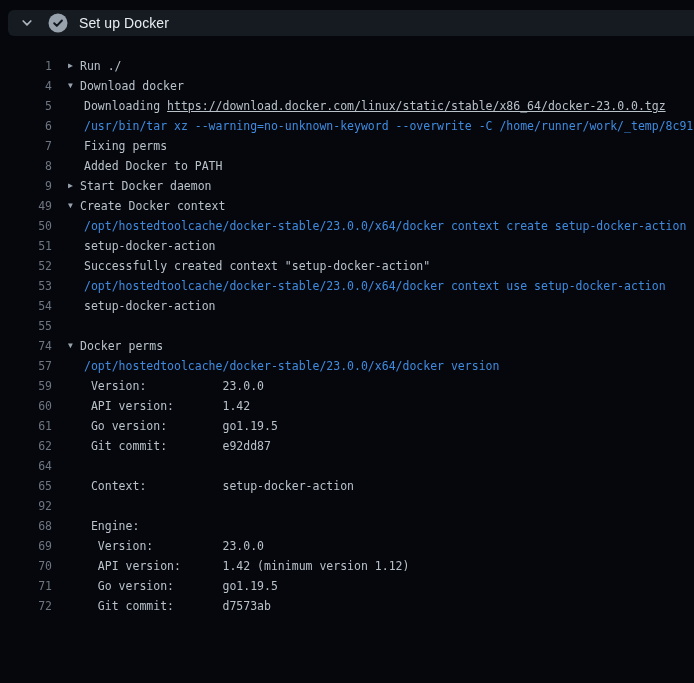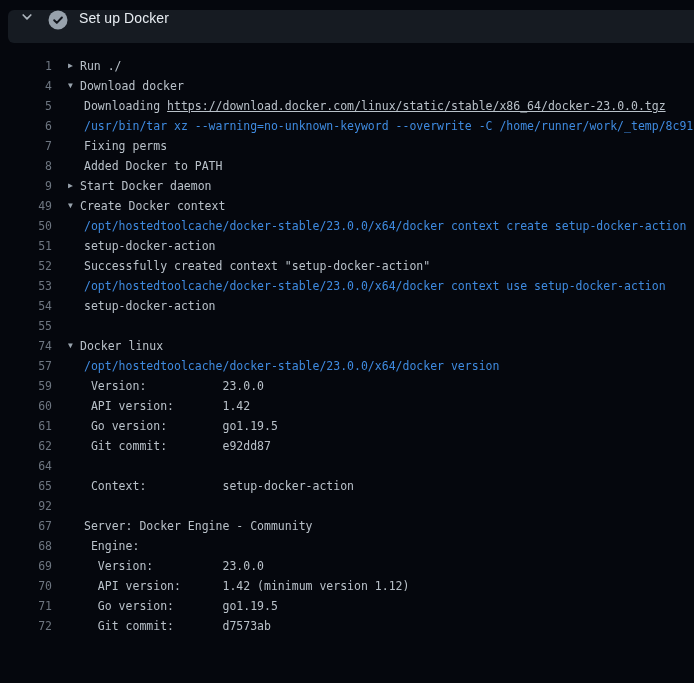--- a/index.html
+++ b/index.html
@@ -8,25 +8,25 @@
     background: #05070d;
     overflow: hidden;
     position: relative;
     font-family: "Liberation Sans", sans-serif;
   }
 
   
   .step-header {
     position: absolute;
     left: 8px; right: 0; top: 10px;
-    height: 33px;
+    height: 26px;
     background: #161b22;
     border-radius: 6px 0 0 6px;
     display: flex;
-    align-items: flex-start;
+    align-items: center;
     cursor: pointer;
   }
   .chevron-wrap {
     width: 14px; height: 14px;
     margin-left: 12px;
     display: flex; align-items: center; justify-content: center;
   }
   .status-wrap {
     width: 20px; height: 20px;
     margin-left: 14px;
@@ -100,28 +100,27 @@
     <div class="log-row"><span class="log-num">7</span><span class="log-content">Fixing perms</span></div>
     <div class="log-row"><span class="log-num">8</span><span class="log-content">Added Docker to PATH</span></div>
     <div class="log-row"><span class="log-num">9</span><span class="log-marker">▶</span><span class="group-label">Start Docker daemon</span></div>
     <div class="log-row"><span class="log-num">49</span><span class="log-marker">▼</span><span class="group-label">Create Docker context</span></div>
     <div class="log-row"><span class="log-num">50</span><span class="log-content cmd">/opt/hostedtoolcache/docker-stable/23.0.0/x64/docker context create setup-docker-action</span></div>
     <div class="log-row"><span class="log-num">51</span><span class="log-content">setup-docker-action</span></div>
     <div class="log-row"><span class="log-num">52</span><span class="log-content">Successfully created context "setup-docker-action"</span></div>
     <div class="log-row"><span class="log-num">53</span><span class="log-content cmd">/opt/hostedtoolcache/docker-stable/23.0.0/x64/docker context use setup-docker-action</span></div>
     <div class="log-row"><span class="log-num">54</span><span class="log-content">setup-docker-action</span></div>
     <div class="log-row"><span class="log-num">55</span></div>
-    <div class="log-row"><span class="log-num">74</span><span class="log-marker">▼</span><span class="group-label">Docker linux</span></div>
+    <div class="log-row"><span class="log-num">74</span><span class="log-marker">▼</span><span class="group-label">Docker perms</span></div>
     <div class="log-row"><span class="log-num">57</span><span class="log-content cmd">/opt/hostedtoolcache/docker-stable/23.0.0/x64/docker version</span></div>
     <div class="log-row"><span class="log-num">59</span><span class="log-content"> Version:           23.0.0</span></div>
     <div class="log-row"><span class="log-num">60</span><span class="log-content"> API version:       1.42</span></div>
     <div class="log-row"><span class="log-num">61</span><span class="log-content"> Go version:        go1.19.5</span></div>
     <div class="log-row"><span class="log-num">62</span><span class="log-content"> Git commit:        e92dd87</span></div>
     <div class="log-row"><span class="log-num">64</span></div>
     <div class="log-row"><span class="log-num">65</span><span class="log-content"> Context:           setup-docker-action</span></div>
     <div class="log-row"><span class="log-num">92</span><span class="log-content"></span></div>
-    <div class="log-row"><span class="log-num">67</span><span class="log-content">Server: Docker Engine - Community</span></div>
     <div class="log-row"><span class="log-num">68</span><span class="log-content"> Engine:</span></div>
     <div class="log-row"><span class="log-num">69</span><span class="log-content">  Version:          23.0.0</span></div>
     <div class="log-row"><span class="log-num">70</span><span class="log-content">  API version:      1.42 (minimum version 1.12)</span></div>
     <div class="log-row"><span class="log-num">71</span><span class="log-content">  Go version:       go1.19.5</span></div>
     <div class="log-row"><span class="log-num">72</span><span class="log-content">  Git commit:       d7573ab</span></div>
   </div>
 
 </body></html>

